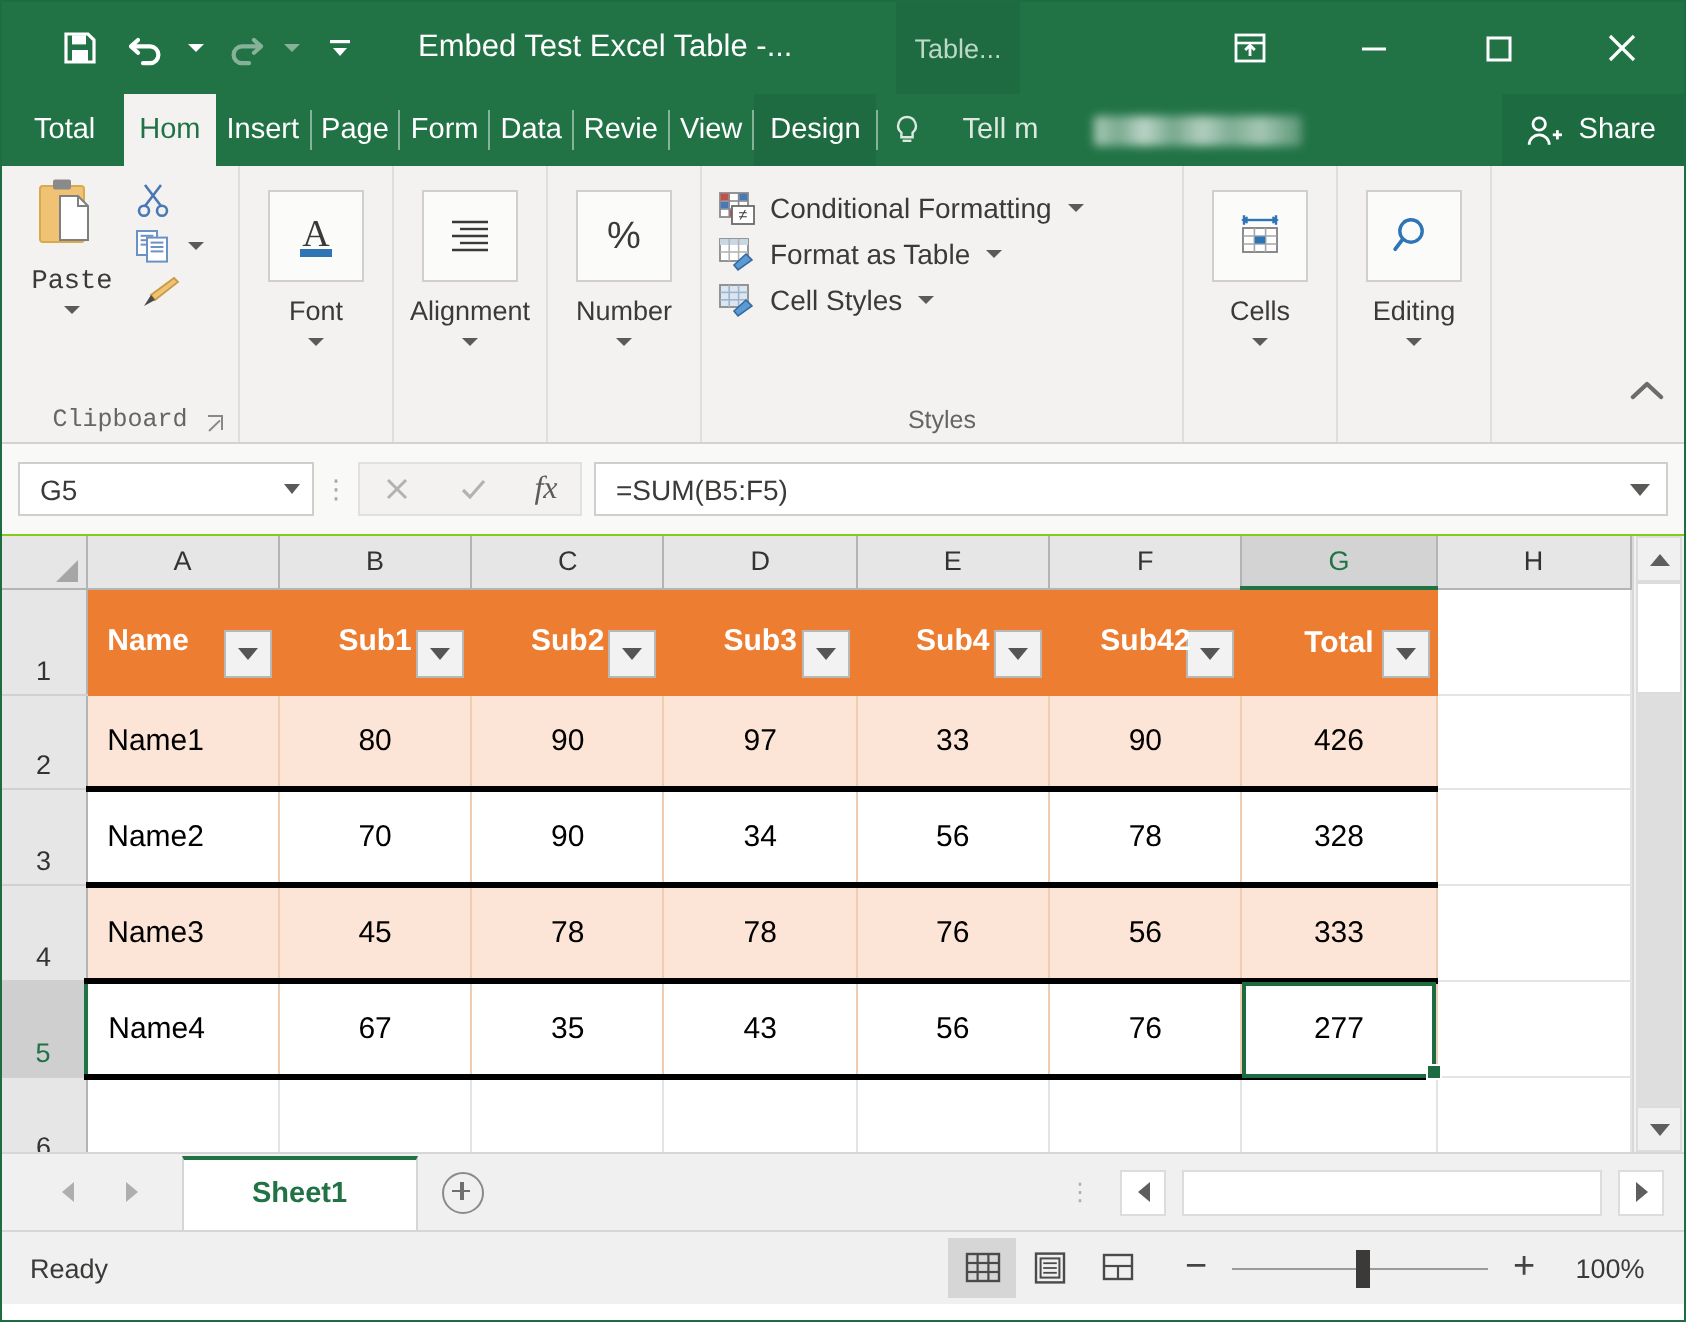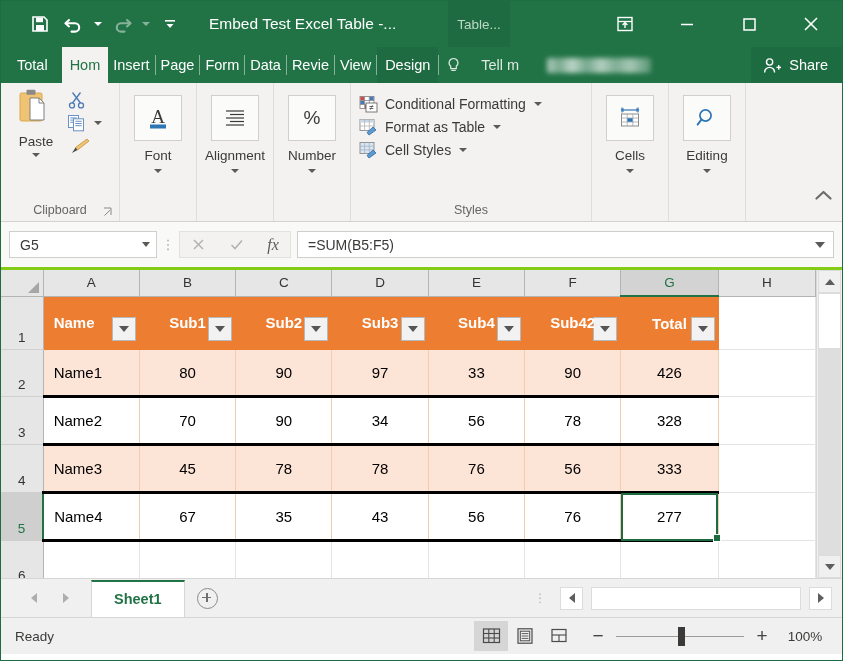--- a/index.html
+++ b/index.html
@@ -190,21 +190,21 @@
   }
   .dialog-launcher {
     position: absolute;
     right: 6px;
     bottom: 4px;
     color: #888;
     font-size: 11px;
   }
 
   
-  .clip-group { width: 118px; }
+  .clip-group { width: 118px; font-family: Liberation Mono, monospace; }
   .paste-btn {
     width: 58px;
     margin-left: 6px;
     margin-top: 5px;
     display: flex;
     flex-direction: column;
     align-items: center;
   }
   .paste-label { font-size: 13.5px; color: #3b3a39; margin-top: 2px; }
   .clip-small {
@@ -266,21 +266,21 @@
     color: #6d6c6a;
   }
 
   
   .formulabar {
     height: 45px;
     background: #f9f9f8;
     display: flex;
     align-items: center;
     padding: 0 8px;
-    border-bottom: 3px solid #84cc16;
+    border-bottom: 1px solid #84cc16;
   }
   .namebox {
     width: 148px;
     height: 27px;
     background: #ffffff;
     border: 1px solid #d0cfcd;
     display: flex;
     align-items: center;
     padding: 0 6px 0 10px;
     font-size: 14px;
@@ -494,21 +494,21 @@
     background: #f0f0f0;
     border-top: 1px solid #d6d6d6;
     display: flex;
     align-items: center;
     position: relative;
   }
   .nav-arrows { display: flex; align-items: center; gap: 26px; padding: 0 22px 0 30px; }
   .nav-arrow { opacity: 0.45; }
   .sheet-tab {
     height: 37px;
-    padding: 0 22px;
+    padding: 0 34px;
     background: #ffffff;
     border-top: 2px solid #217346;
     border-left: 1px solid #d6d6d6;
     border-right: 1px solid #d6d6d6;
     display: flex;
     align-items: center;
     font-size: 14.5px;
     font-weight: bold;
     color: #217346;
     box-sizing: border-box;

